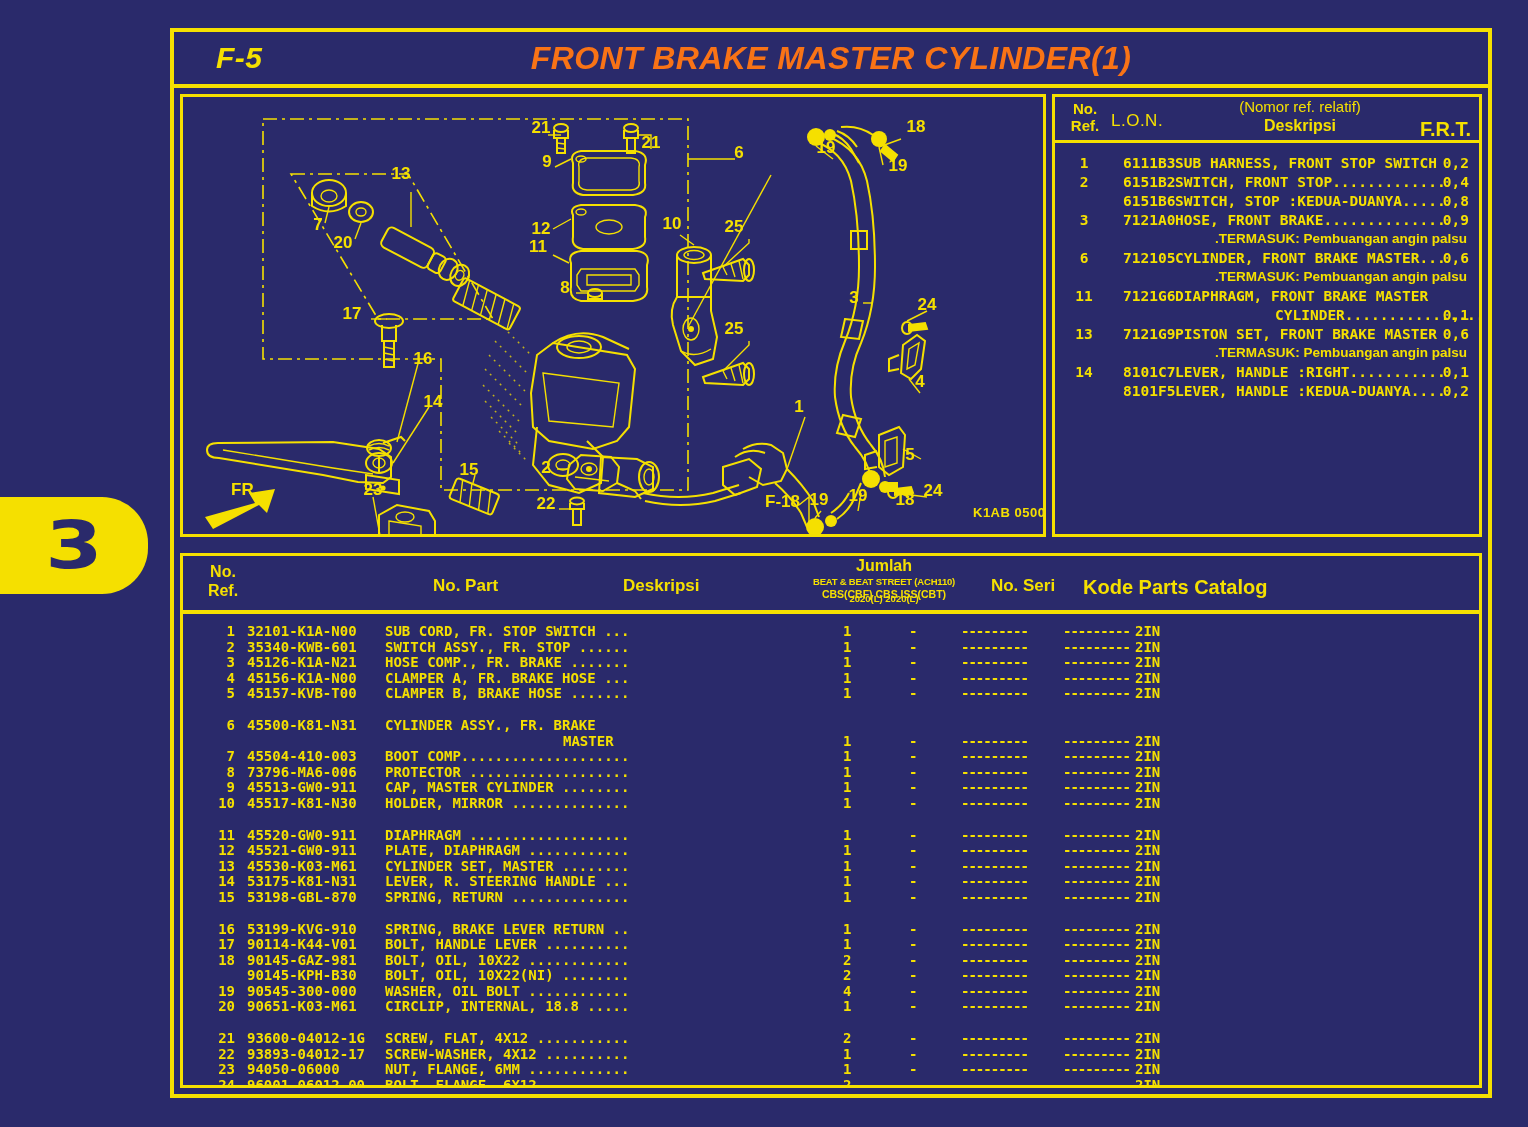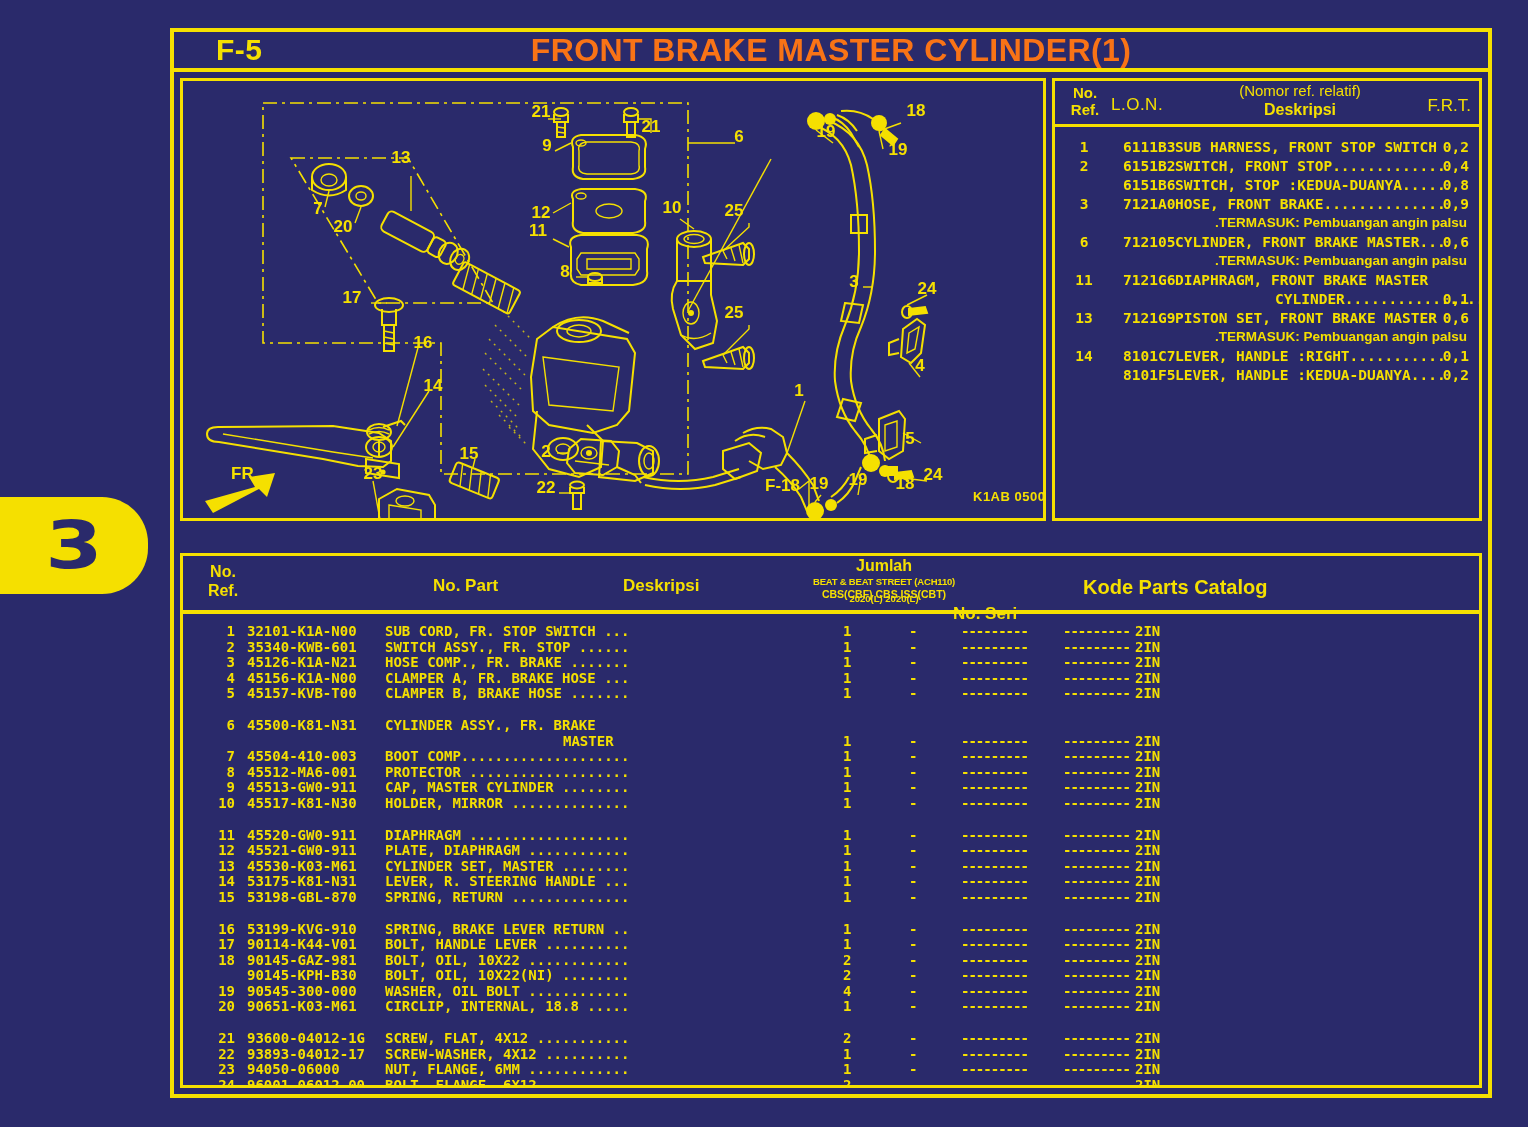--- a/index.html
+++ b/index.html
@@ -23,22 +23,23 @@
   }
   
   #sheet{
     position:absolute;left:170px;top:28px;width:1322px;height:1070px;
     border:4px solid #f5e000;
     box-sizing:border-box;
     background:#2a2a6b;
   }
   
   #titlebar{
-    position:relative;height:40px;border-bottom:4px solid #f5e000;
+    position:relative;height:56px;border-bottom:4px solid #f5e000;
     box-sizing:border-box;
+    font-style:italic;
   }
   #titlebar .fnum{
     position:absolute;left:42px;top:50%;transform:translateY(-50%);
     font-weight:bold;font-size:30px;color:#f5e000;letter-spacing:.5px;
   }
   #titlebar .ttl{
     position:absolute;left:0;right:0;top:50%;transform:translateY(-50%);
     text-align:center;font-weight:bold;font-size:32px;color:#f97316;
     letter-spacing:.4px;
   }
@@ -53,21 +54,21 @@
     border:3px solid #f5e000;box-sizing:border-box;overflow:hidden;
   }
   #frt .hdr{
     position:relative;height:46px;border-bottom:3px solid #f5e000;
     box-sizing:border-box;color:#f5e000;
   }
   #frt .hdr .c-noref{position:absolute;left:10px;top:3px;font-size:15px;font-weight:bold;line-height:1.15;text-align:center;width:40px;}
   #frt .hdr .c-lon{position:absolute;left:56px;top:14px;font-size:17px;font-weight:normal;letter-spacing:.5px;}
   #frt .hdr .c-rel{position:absolute;left:120px;top:1px;font-size:15px;width:250px;text-align:center;}
   #frt .hdr .c-desk{position:absolute;left:120px;top:20px;font-size:16px;font-weight:bold;width:250px;text-align:center;}
-  #frt .hdr .c-frt{position:absolute;right:8px;top:15px;font-size:17px;font-weight:normal;}
+  #frt .hdr .c-frt{position:absolute;right:8px;top:21px;font-size:20px;font-weight:bold;}
   #frt .body{padding:12px 0 0 0;}
   .frtrow{position:relative;height:19px;color:#f5e000;
     font-family:"DejaVu Sans Mono","Liberation Mono",monospace;
     font-size:14.5px;font-weight:bold;white-space:pre;}
   .frtrow .r-no{position:absolute;left:12px;width:34px;text-align:center;}
   .frtrow .r-lon{position:absolute;left:68px;}
   .frtrow .r-desc{position:absolute;left:120px;}
   .frtrow .r-frt{position:absolute;right:10px;}
   .frtrow.sub .r-desc{left:160px;font-family:"Liberation Sans",sans-serif;font-size:13.5px;font-weight:bold;}
   .frtrow.cont .r-desc{left:220px;}
@@ -81,21 +82,21 @@
     box-sizing:border-box;color:#f5e000;
   }
   .th{position:absolute;font-weight:bold;}
   .th.noref{left:18px;top:6px;font-size:16px;line-height:1.2;text-align:center;width:44px;}
   .th.nopart{left:250px;top:20px;font-size:17px;}
   .th.desk{left:440px;top:20px;font-size:17px;}
   .th.jumlah{left:616px;top:1px;width:170px;text-align:center;font-size:16px;}
   .th.j2{left:616px;top:20px;width:170px;text-align:center;font-size:9.5px;letter-spacing:-.2px;}
   .th.j3{left:616px;top:32px;width:170px;text-align:center;font-size:10.5px;}
   .th.j4{left:616px;top:37px;width:170px;text-align:center;font-size:9.5px;}
-  .th.seri{left:770px;top:20px;width:140px;text-align:left;font-size:17px;margin-top:28px;}
+  .th.seri{left:770px;top:20px;width:140px;text-align:center;font-size:17px;}
   .th.kode{left:900px;top:20px;width:300px;font-size:20px;}
   #lower .tbody{padding-top:9px;}
   .prow{position:relative;height:15.6px;color:#f5e000;
     font-family:"DejaVu Sans Mono","Liberation Mono",monospace;
     font-size:14px;font-weight:bold;white-space:pre;}
   .prow.spacer{height:16px;}
   .prow .p-no{position:absolute;left:12px;width:40px;text-align:right;}
   .prow .p-part{position:absolute;left:64px;}
   .prow .p-desc{position:absolute;left:202px;}
   .prow .p-desc.ind{left:380px;}
@@ -481,21 +482,21 @@
     <div class="tbody" id="parts-body">
         <div class="prow"><span class="p-no">1</span><span class="p-part">32101-K1A-N00</span><span class="p-desc">SUB CORD, FR. STOP SWITCH ...</span><span class="p-qty">1</span><span class="p-qty2">-</span><span class="p-s1">---------</span><span class="p-s2">---------</span><span class="p-kode">2IN</span></div>
         <div class="prow"><span class="p-no">2</span><span class="p-part">35340-KWB-601</span><span class="p-desc">SWITCH ASSY., FR. STOP ......</span><span class="p-qty">1</span><span class="p-qty2">-</span><span class="p-s1">---------</span><span class="p-s2">---------</span><span class="p-kode">2IN</span></div>
         <div class="prow"><span class="p-no">3</span><span class="p-part">45126-K1A-N21</span><span class="p-desc">HOSE COMP., FR. BRAKE .......</span><span class="p-qty">1</span><span class="p-qty2">-</span><span class="p-s1">---------</span><span class="p-s2">---------</span><span class="p-kode">2IN</span></div>
         <div class="prow"><span class="p-no">4</span><span class="p-part">45156-K1A-N00</span><span class="p-desc">CLAMPER A, FR. BRAKE HOSE ...</span><span class="p-qty">1</span><span class="p-qty2">-</span><span class="p-s1">---------</span><span class="p-s2">---------</span><span class="p-kode">2IN</span></div>
         <div class="prow"><span class="p-no">5</span><span class="p-part">45157-KVB-T00</span><span class="p-desc">CLAMPER B, BRAKE HOSE .......</span><span class="p-qty">1</span><span class="p-qty2">-</span><span class="p-s1">---------</span><span class="p-s2">---------</span><span class="p-kode">2IN</span></div>
         <div class="prow spacer"></div>
         <div class="prow"><span class="p-no">6</span><span class="p-part">45500-K81-N31</span><span class="p-desc">CYLINDER ASSY., FR. BRAKE</span><span class="p-qty"></span><span class="p-qty2"></span><span class="p-s1"></span><span class="p-s2"></span><span class="p-kode"></span></div>
         <div class="prow"><span class="p-no"></span><span class="p-part"></span><span class="p-desc ind">MASTER</span><span class="p-qty">1</span><span class="p-qty2">-</span><span class="p-s1">---------</span><span class="p-s2">---------</span><span class="p-kode">2IN</span></div>
         <div class="prow"><span class="p-no">7</span><span class="p-part">45504-410-003</span><span class="p-desc">BOOT COMP....................</span><span class="p-qty">1</span><span class="p-qty2">-</span><span class="p-s1">---------</span><span class="p-s2">---------</span><span class="p-kode">2IN</span></div>
-        <div class="prow"><span class="p-no">8</span><span class="p-part">45512-MA6-001</span><span class="p-desc">PROTECTOR ...................</span><span class="p-qty">1</span><span class="p-qty2">-</span><span class="p-s1">---------</span><span class="p-s2">---------</span><span class="p-kode">2IN</span></div>
+        <div class="prow"><span class="p-no">8</span><span class="p-part">73796-MA6-006</span><span class="p-desc">PROTECTOR ...................</span><span class="p-qty">1</span><span class="p-qty2">-</span><span class="p-s1">---------</span><span class="p-s2">---------</span><span class="p-kode">2IN</span></div>
         <div class="prow"><span class="p-no">9</span><span class="p-part">45513-GW0-911</span><span class="p-desc">CAP, MASTER CYLINDER ........</span><span class="p-qty">1</span><span class="p-qty2">-</span><span class="p-s1">---------</span><span class="p-s2">---------</span><span class="p-kode">2IN</span></div>
         <div class="prow"><span class="p-no">10</span><span class="p-part">45517-K81-N30</span><span class="p-desc">HOLDER, MIRROR ..............</span><span class="p-qty">1</span><span class="p-qty2">-</span><span class="p-s1">---------</span><span class="p-s2">---------</span><span class="p-kode">2IN</span></div>
         <div class="prow spacer"></div>
         <div class="prow"><span class="p-no">11</span><span class="p-part">45520-GW0-911</span><span class="p-desc">DIAPHRAGM ...................</span><span class="p-qty">1</span><span class="p-qty2">-</span><span class="p-s1">---------</span><span class="p-s2">---------</span><span class="p-kode">2IN</span></div>
         <div class="prow"><span class="p-no">12</span><span class="p-part">45521-GW0-911</span><span class="p-desc">PLATE, DIAPHRAGM ............</span><span class="p-qty">1</span><span class="p-qty2">-</span><span class="p-s1">---------</span><span class="p-s2">---------</span><span class="p-kode">2IN</span></div>
         <div class="prow"><span class="p-no">13</span><span class="p-part">45530-K03-M61</span><span class="p-desc">CYLINDER SET, MASTER ........</span><span class="p-qty">1</span><span class="p-qty2">-</span><span class="p-s1">---------</span><span class="p-s2">---------</span><span class="p-kode">2IN</span></div>
         <div class="prow"><span class="p-no">14</span><span class="p-part">53175-K81-N31</span><span class="p-desc">LEVER, R. STEERING HANDLE ...</span><span class="p-qty">1</span><span class="p-qty2">-</span><span class="p-s1">---------</span><span class="p-s2">---------</span><span class="p-kode">2IN</span></div>
         <div class="prow"><span class="p-no">15</span><span class="p-part">53198-GBL-870</span><span class="p-desc">SPRING, RETURN ..............</span><span class="p-qty">1</span><span class="p-qty2">-</span><span class="p-s1">---------</span><span class="p-s2">---------</span><span class="p-kode">2IN</span></div>
         <div class="prow spacer"></div>
         <div class="prow"><span class="p-no">16</span><span class="p-part">53199-KVG-910</span><span class="p-desc">SPRING, BRAKE LEVER RETURN ..</span><span class="p-qty">1</span><span class="p-qty2">-</span><span class="p-s1">---------</span><span class="p-s2">---------</span><span class="p-kode">2IN</span></div>

